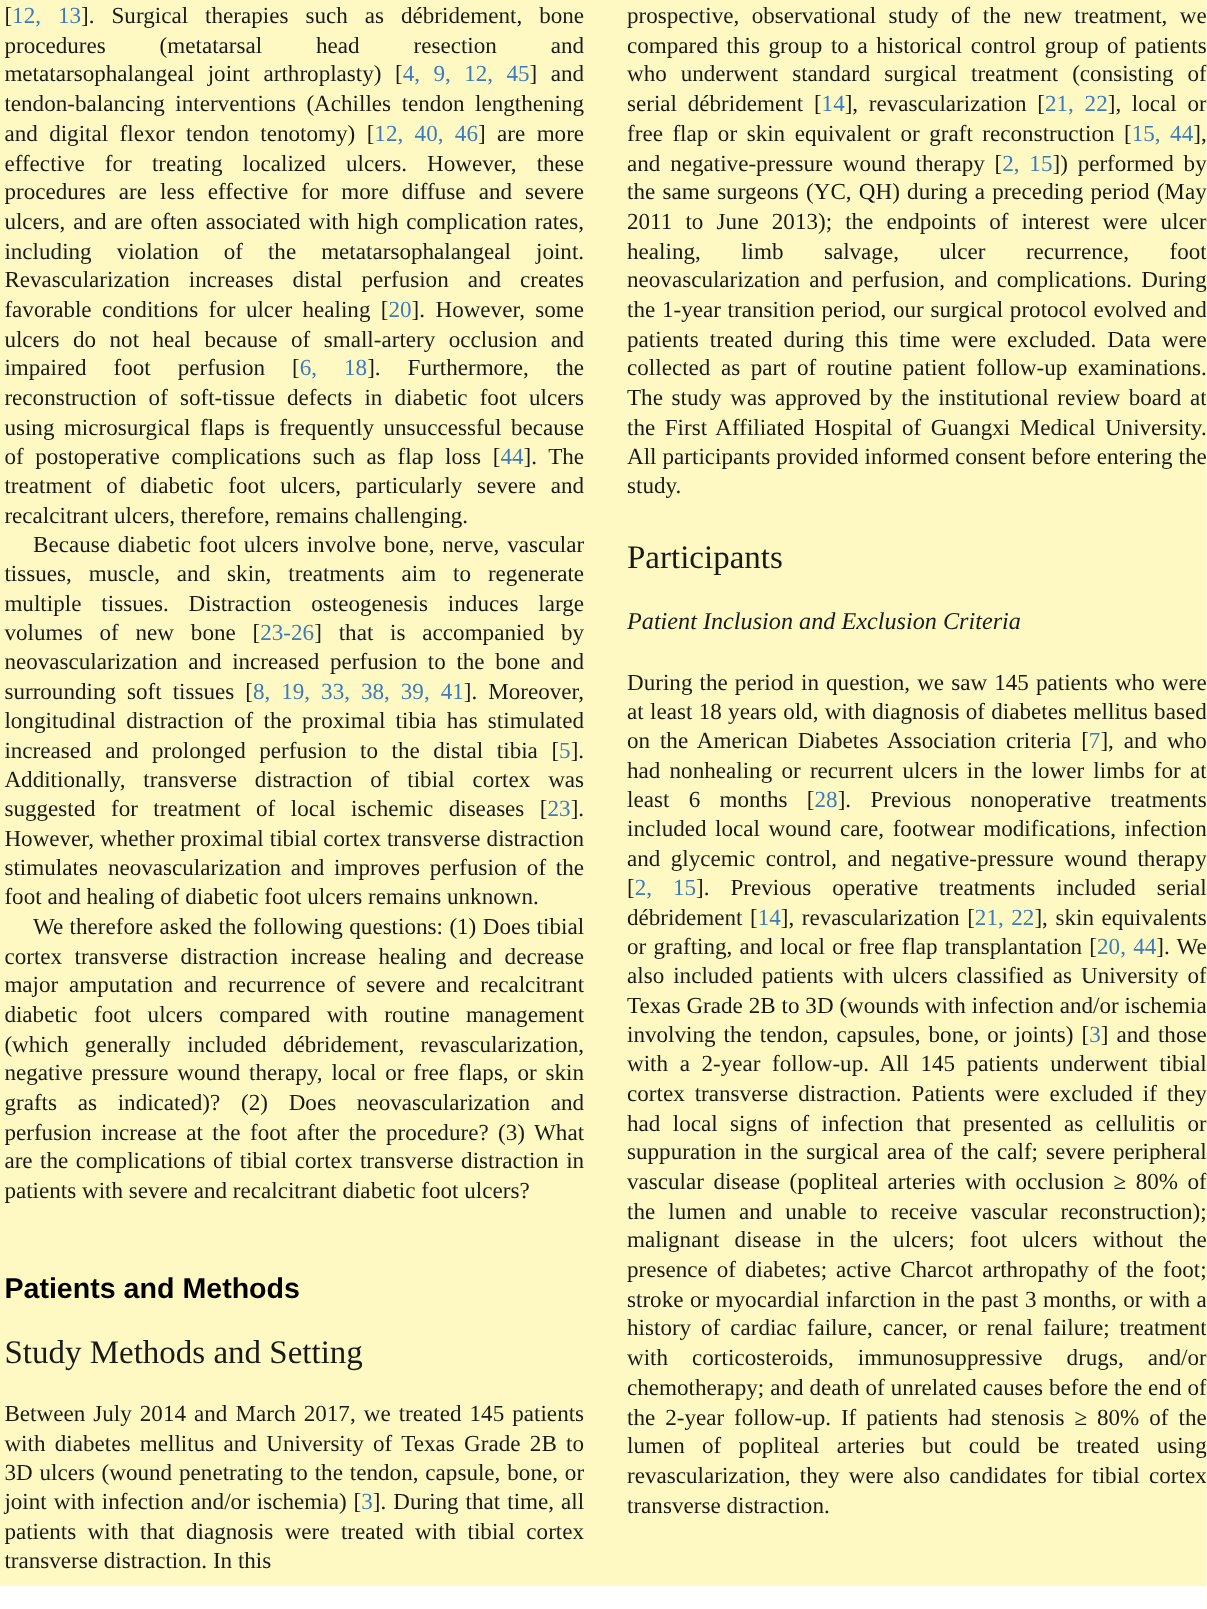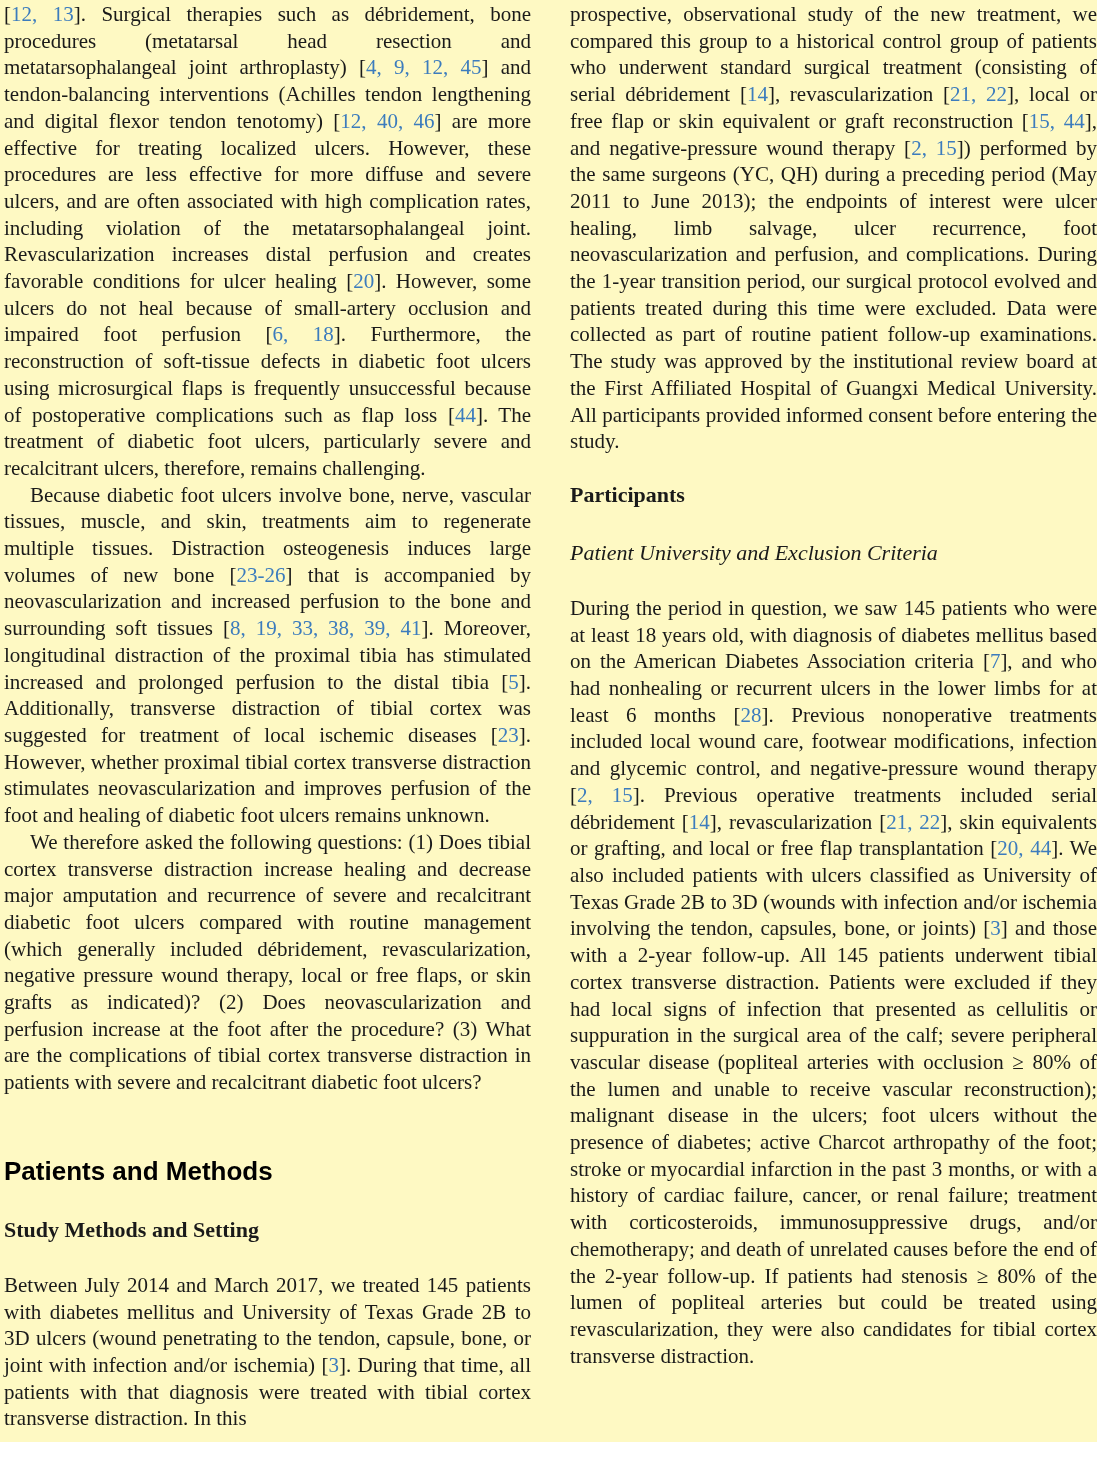--- a/index.html
+++ b/index.html
@@ -41,25 +41,25 @@
   .heading-sans {
     font-family: "Liberation Sans", sans-serif;
     font-weight: bold;
     font-size: 26px;
     line-height: 30px;
     color: #000000;
     margin: 60px 0 0 0;
   }
   .heading-serif {
     font-family: "Liberation Serif", serif;
-    font-weight: bold;
-    font-size: 22px;
+    font-weight: normal;
+    font-size: 30px;
     line-height: 28px;
     color: #1a1a1a;
-    margin: 26px 0 28px 0;
+    margin: 38px 0 28px 0;
   }
   .heading-sans + .heading-serif {
     margin-top: 30px;
   }
   .heading-italic {
     font-family: "Liberation Serif", serif;
     font-style: italic;
     font-size: 22px;
     line-height: 28px;
     color: #1a1a1a;
@@ -74,16 +74,16 @@
       <p class="para">[<span class="cite">12, 13</span>]. Surgical therapies such as débridement, bone procedures (metatarsal head resection and metatarsophalangeal joint arthroplasty) [<span class="cite">4, 9, 12, 45</span>] and tendon-balancing interventions (Achilles tendon lengthening and digital flexor tendon tenotomy) [<span class="cite">12, 40, 46</span>] are more effective for treating localized ulcers. However, these procedures are less effective for more diffuse and severe ulcers, and are often associated with high complication rates, including violation of the metatarsophalangeal joint. Revascularization increases distal perfusion and creates favorable conditions for ulcer healing [<span class="cite">20</span>]. However, some ulcers do not heal because of small-artery occlusion and impaired foot perfusion [<span class="cite">6, 18</span>]. Furthermore, the reconstruction of soft-tissue defects in diabetic foot ulcers using microsurgical flaps is frequently unsuccessful because of postoperative complications such as flap loss [<span class="cite">44</span>]. The treatment of diabetic foot ulcers, particularly severe and recalcitrant ulcers, therefore, remains challenging.</p>
       <p class="para indent">Because diabetic foot ulcers involve bone, nerve, vascular tissues, muscle, and skin, treatments aim to regenerate multiple tissues. Distraction osteogenesis induces large volumes of new bone [<span class="cite">23-26</span>] that is accompanied by neovascularization and increased perfusion to the bone and surrounding soft tissues [<span class="cite">8, 19, 33, 38, 39, 41</span>]. Moreover, longitudinal distraction of the proximal tibia has stimulated increased and prolonged perfusion to the distal tibia [<span class="cite">5</span>]. Additionally, transverse distraction of tibial cortex was suggested for treatment of local ischemic diseases [<span class="cite">23</span>]. However, whether proximal tibial cortex transverse distraction stimulates neovascularization and improves perfusion of the foot and healing of diabetic foot ulcers remains unknown.</p>
       <p class="para indent">We therefore asked the following questions: (1) Does tibial cortex transverse distraction increase healing and decrease major amputation and recurrence of severe and recalcitrant diabetic foot ulcers compared with routine management (which generally included débridement, revascularization, negative pressure wound therapy, local or free flaps, or skin grafts as indicated)? (2) Does neovascularization and perfusion increase at the foot after the procedure? (3) What are the complications of tibial cortex transverse distraction in patients with severe and recalcitrant diabetic foot ulcers?</p>
       <div class="heading-sans">Patients and Methods</div>
       <div class="heading-serif">Study Methods and Setting</div>
       <p class="para">Between July 2014 and March 2017, we treated 145 patients with diabetes mellitus and University of Texas Grade 2B to 3D ulcers (wound penetrating to the tendon, capsule, bone, or joint with infection and/or ischemia) [<span class="cite">3</span>]. During that time, all patients with that diagnosis were treated with tibial cortex transverse distraction. In this</p>
     </div>
   <div class="column">
       <p class="para">prospective, observational study of the new treatment, we compared this group to a historical control group of patients who underwent standard surgical treatment (consisting of serial débridement [<span class="cite">14</span>], revascularization [<span class="cite">21, 22</span>], local or free flap or skin equivalent or graft reconstruction [<span class="cite">15, 44</span>], and negative-pressure wound therapy [<span class="cite">2, 15</span>]) performed by the same surgeons (YC, QH) during a preceding period (May 2011 to June 2013); the endpoints of interest were ulcer healing, limb salvage, ulcer recurrence, foot neovascularization and perfusion, and complications. During the 1-year transition period, our surgical protocol evolved and patients treated during this time were excluded. Data were collected as part of routine patient follow-up examinations. The study was approved by the institutional review board at the First Affiliated Hospital of Guangxi Medical University. All participants provided informed consent before entering the study.</p>
       <div class="heading-serif">Participants</div>
-      <div class="heading-italic">Patient University and Exclusion Criteria</div>
+      <div class="heading-italic">Patient Inclusion and Exclusion Criteria</div>
       <p class="para">During the period in question, we saw 145 patients who were at least 18 years old, with diagnosis of diabetes mellitus based on the American Diabetes Association criteria [<span class="cite">7</span>], and who had nonhealing or recurrent ulcers in the lower limbs for at least 6 months [<span class="cite">28</span>]. Previous nonoperative treatments included local wound care, footwear modifications, infection and glycemic control, and negative-pressure wound therapy [<span class="cite">2, 15</span>]. Previous operative treatments included serial débridement [<span class="cite">14</span>], revascularization [<span class="cite">21, 22</span>], skin equivalents or grafting, and local or free flap transplantation [<span class="cite">20, 44</span>]. We also included patients with ulcers classified as University of Texas Grade 2B to 3D (wounds with infection and/or ischemia involving the tendon, capsules, bone, or joints) [<span class="cite">3</span>] and those with a 2-year follow-up. All 145 patients underwent tibial cortex transverse distraction. Patients were excluded if they had local signs of infection that presented as cellulitis or suppuration in the surgical area of the calf; severe peripheral vascular disease (popliteal arteries with occlusion ≥ 80% of the lumen and unable to receive vascular reconstruction); malignant disease in the ulcers; foot ulcers without the presence of diabetes; active Charcot arthropathy of the foot; stroke or myocardial infarction in the past 3 months, or with a history of cardiac failure, cancer, or renal failure; treatment with corticosteroids, immunosuppressive drugs, and/or chemotherapy; and death of unrelated causes before the end of the 2-year follow-up. If patients had stenosis ≥ 80% of the lumen of popliteal arteries but could be treated using revascularization, they were also candidates for tibial cortex transverse distraction.</p>
     </div>
 </div>
 
 </body></html>

